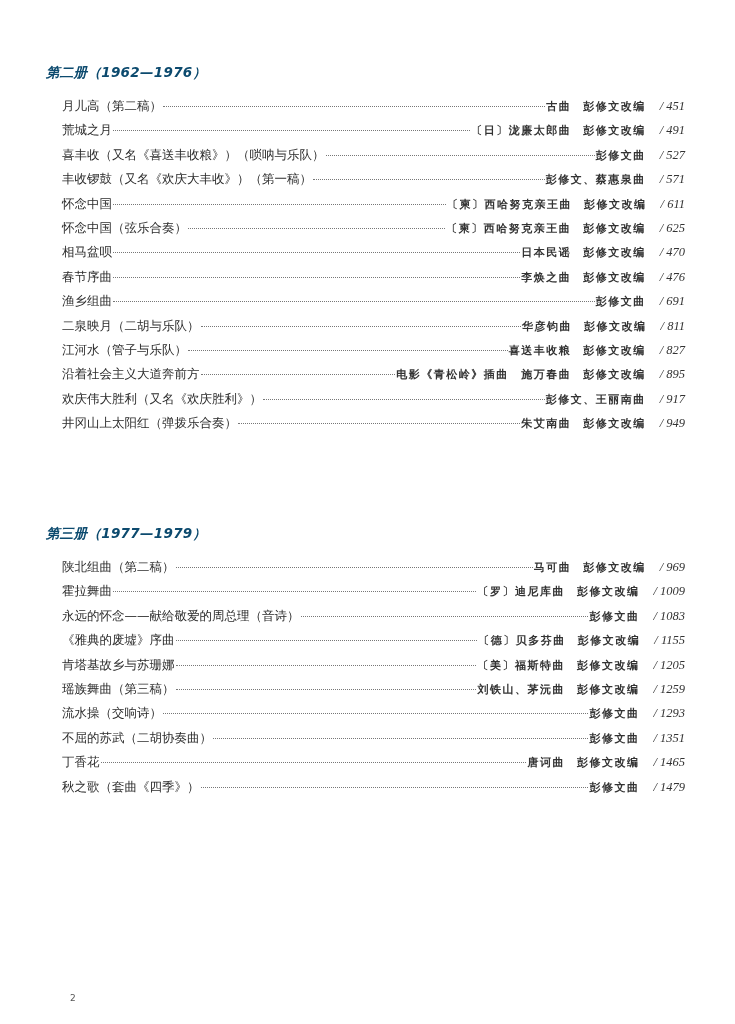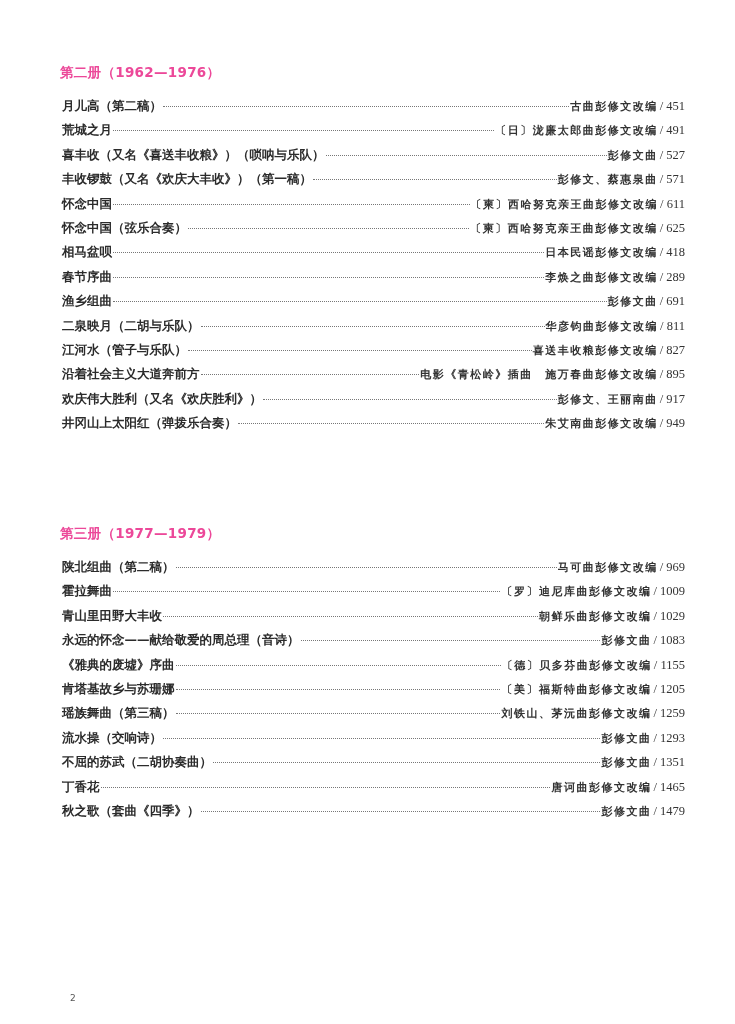--- a/index.html
+++ b/index.html
@@ -10,66 +10,68 @@
     body {
       width: 735px;
       height: 1024px;
       position: relative;
       overflow: hidden;
       font-family: "DejaVu Serif", "Liberation Serif", serif;
       color: #2a2a2a;
     }
     .section-title {
       position: absolute;
-      left: 60px;
+      left: 46px;
       font-family: "DejaVu Sans", "Liberation Sans", sans-serif;
       font-size: 13.5px;
       font-weight: bold;
-      color: #ec4899;
+      color: #0c4a6e;
       letter-spacing: 0.3px;
+      font-style: italic;
     }
     .toc {
       position: absolute;
       left: 62px;
       width: 623px;
     }
     .row {
       display: flex;
       align-items: baseline;
       height: 24.4px;
       font-size: 12.5px;
       white-space: nowrap;
     }
     .title {
       flex: 0 0 auto;
       color: #2b2b2b;
-      font-weight: bold;
     }
     .leader {
       flex: 1 1 auto;
       margin: 0 1px;
       border-bottom: 1px dotted #777;
       transform: translateY(-3px);
       min-width: 10px;
     }
     .credit {
       flex: 0 0 auto;
       font-size: 11px;
       font-weight: bold;
       letter-spacing: 1.5px;
       color: #333;
     }
     .credit .origin {
+      margin-right: 12px;
     }
     .page {
       flex: 0 0 auto;
       font-family: "Liberation Serif", "DejaVu Serif", serif;
       font-size: 12.5px;
       color: #333;
-      margin-left: 2px;
+      margin-left: 14px;
+      font-style: italic;
     }
     .page-number {
       position: absolute;
       left: 70px;
       top: 993px;
       font-family: "DejaVu Sans", "Liberation Sans", sans-serif;
       font-size: 9px;
       color: #555;
     }
   </style>
@@ -112,27 +114,27 @@
     <div class="row">
       <span class="title">怀念中国（弦乐合奏）</span>
       <span class="leader"></span>
       <span class="credit"><span class="origin">〔柬〕西哈努克亲王曲</span><span>彭修文改编</span></span>
       <span class="page">/ 625</span>
     </div>
     <div class="row">
       <span class="title">相马盆呗</span>
       <span class="leader"></span>
       <span class="credit"><span class="origin">日本民谣</span><span>彭修文改编</span></span>
-      <span class="page">/ 418</span>
+      <span class="page">/ 470</span>
     </div>
     <div class="row">
       <span class="title">春节序曲</span>
       <span class="leader"></span>
       <span class="credit"><span class="origin">李焕之曲</span><span>彭修文改编</span></span>
-      <span class="page">/ 289</span>
+      <span class="page">/ 476</span>
     </div>
     <div class="row">
       <span class="title">渔乡组曲</span>
       <span class="leader"></span>
       <span class="credit"><span>彭修文曲</span></span>
       <span class="page">/ 691</span>
     </div>
     <div class="row">
       <span class="title">二泉映月（二胡与乐队）</span>
       <span class="leader"></span>
@@ -174,26 +176,20 @@
       <span class="credit"><span class="origin">马可曲</span><span>彭修文改编</span></span>
       <span class="page">/ 969</span>
     </div>
     <div class="row">
       <span class="title">霍拉舞曲</span>
       <span class="leader"></span>
       <span class="credit"><span class="origin">〔罗〕迪尼库曲</span><span>彭修文改编</span></span>
       <span class="page">/ 1009</span>
     </div>
     <div class="row">
-      <span class="title">青山里田野大丰收</span>
-      <span class="leader"></span>
-      <span class="credit"><span class="origin">朝鲜乐曲</span><span>彭修文改编</span></span>
-      <span class="page">/ 1029</span>
-    </div>
-    <div class="row">
       <span class="title">永远的怀念——献给敬爱的周总理（音诗）</span>
       <span class="leader"></span>
       <span class="credit"><span>彭修文曲</span></span>
       <span class="page">/ 1083</span>
     </div>
     <div class="row">
       <span class="title">《雅典的废墟》序曲</span>
       <span class="leader"></span>
       <span class="credit"><span class="origin">〔德〕贝多芬曲</span><span>彭修文改编</span></span>
       <span class="page">/ 1155</span>

